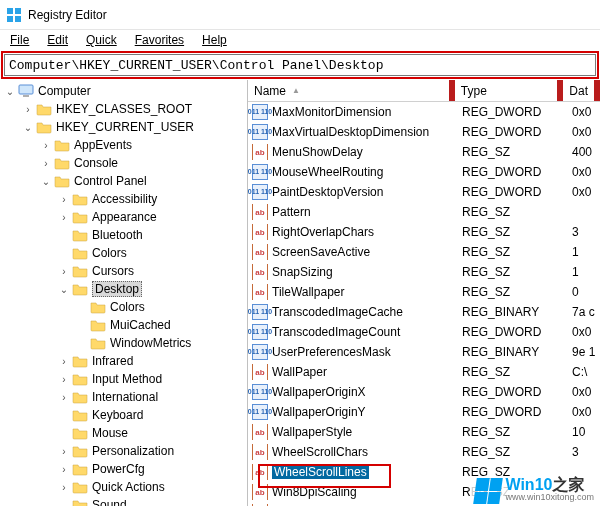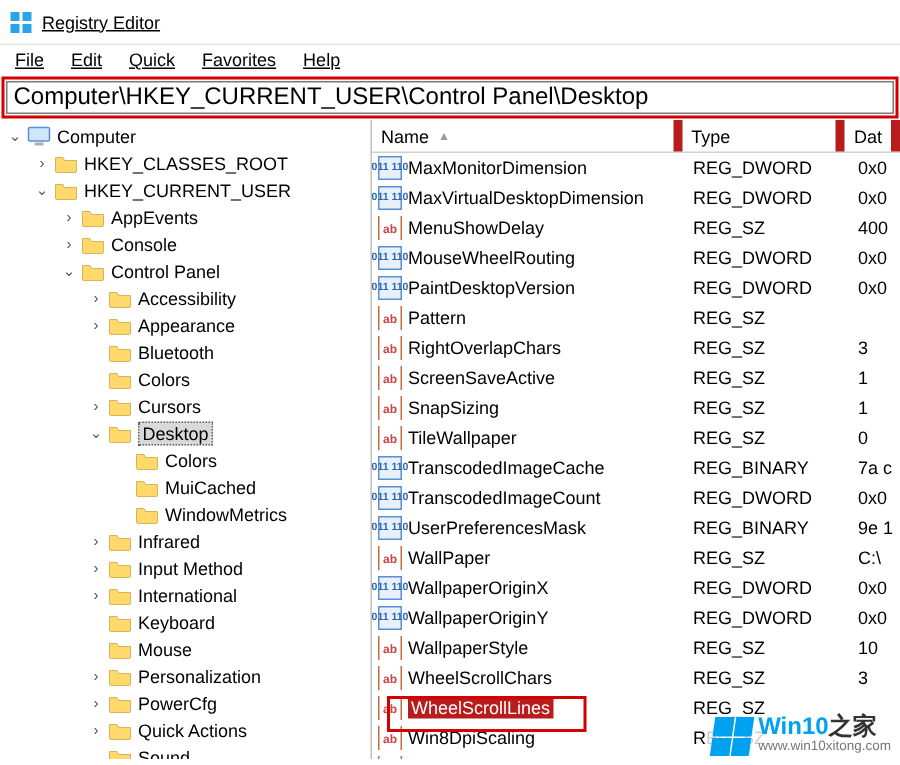--- a/index.html
+++ b/index.html
@@ -19,21 +19,21 @@
     display: flex;
     align-items: center;
     padding-left: 6px;
     border-bottom: 1px solid #e5e5e5;
   }
   .app-icon {
     width: 16px; height: 16px;
     margin-right: 6px;
     display: inline-flex; align-items:center; justify-content:center;
   }
-  .title-text { font-size: 12px; text-decoration: underline; }
+  .title-text { font-size: 12px; }
 
   
   .menubar {
     height: 20px;
     display: flex;
     align-items: center;
     padding: 0 2px;
     gap: 2px;
   }
   .menu-item {
@@ -44,22 +44,22 @@
 
   
   .addressbar-wrap {
     padding: 4px;
   }
   .addressbar {
     width: 100%;
     height: 22px;
     border: 1px solid #7a7a7a;
     padding: 2px 4px;
-    font-family: Liberation Sans, sans-serif;
-    font-size: 16px;
+    font-family: Liberation Mono, monospace;
+    font-size: 13px;
     outline: 2px solid #d40000;
     outline-offset: 1px;
   }
 
   
   .main {
     display: flex;
     height: calc(100% - 30px - 20px - 34px);
   }
   .tree {
@@ -133,21 +133,21 @@
     display: flex;
     height: 20px;
     align-items:center;
     font-size: 12px;
   }
   .list-row .cell { padding: 0 4px; white-space: nowrap; overflow:hidden; }
   .list-row .cell.name { width: 210px; display:flex; align-items:center; gap:4px; }
   .list-row .cell.type { width: 110px; }
   .list-row .cell.data { flex:1; }
   .list-row.selected .cell.name span.txt {
-    background: #b91c1c; color:#fff; padding:0 2px;
+    background: #0369a1; color:#fff; padding:0 2px;
   }
 
   .reg-icon { width:16px; height:16px; display:inline-flex;align-items:center;justify-content:center; }
   .reg-bin {
     background:#e8f0fb;border:1px solid #5a8fd6;
     width:16px;height:16px;font-size:7px;color:#2a66b4;
     display:inline-flex;align-items:center;justify-content:center;
     font-weight:bold;line-height:6px;text-align:center;
   }
   .reg-str {

